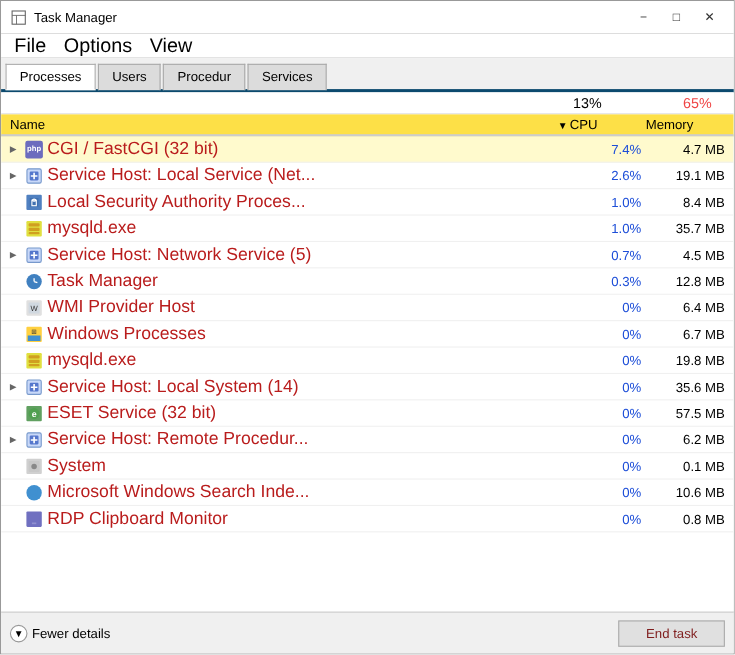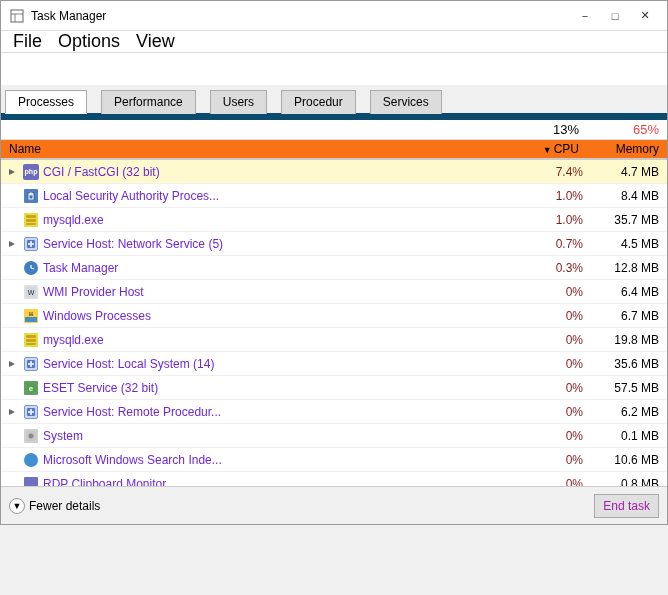--- a/index.html
+++ b/index.html
@@ -8,21 +8,21 @@
       font-size: 12px;
       background: #f0f0f0;
       width: 668px;
       height: 595px;
       overflow: hidden;
     }
 
     
     .window {
       width: 668px;
-      height: 525px;
+      height: 595px;
       background: #fff;
       border: 1px solid #999;
       display: flex;
       flex-direction: column;
     }
 
     .title-bar {
       background: #fff;
       height: 30px;
       display: flex;
@@ -79,24 +79,23 @@
       padding: 2px 8px;
       font-size: 18px;
       cursor: pointer;
       color: #000;
     }
 
     
     .tabs {
       display: flex;
       background: #f0f0f0;
-      border-bottom: 7px solid #0c4a6e;
+      border-bottom: 3px solid #0c4a6e;
       padding: 4px 4px 0;
-      gap: 14px;
-      margin-top: 32px;
+      gap: 2px;
     }
 
     .tab {
       padding: 4px 12px;
       font-size: 12px;
       cursor: pointer;
       background: #dcdcdc;
       border: 1px solid #aaa;
       border-bottom: none;
       color: #000;
@@ -117,56 +116,57 @@
       flex-direction: column;
       overflow: hidden;
       background: #fff;
     }
 
     
     .usage-header {
       display: flex;
       background: #fff;
       border-bottom: 1px solid #ddd;
-      padding: 2px 0;
+      padding: 2px 12px;
+      gap: 20px;
     }
 
     .usage-header .spacer { flex: 1; min-width: 240px; }
 
     .usage-col {
       width: 80px;
       text-align: right;
       padding-right: 8px;
       font-size: 13px;
       font-weight: normal;
     }
 
     .cpu-usage { color: #000; }
     .mem-usage { color: #ef4444; }
 
     
     .col-headers {
       display: flex;
-      background: #f97316;
+      background: #fde047;
       border-bottom: 2px solid #ccc;
       padding: 2px 0;
     }
 
     .col-headers .name-col {
       flex: 1;
       padding-left: 8px;
       font-size: 12px;
       font-weight: normal;
       color: #000;
       cursor: pointer;
     }
 
     .col-headers .cpu-col, .col-headers .mem-col {
       width: 80px;
-      text-align: right;
+      text-align: left;
       padding-right: 8px;
       font-size: 12px;
       color: #000;
       cursor: pointer;
     }
 
     
     .table-body {
       flex: 1;
       overflow-y: scroll;
@@ -219,30 +219,30 @@
       align-items: center;
       justify-content: center;
       font-size: 10px;
     }
 
     .row .proc-name {
       flex: 1;
       overflow: hidden;
       text-overflow: ellipsis;
       white-space: nowrap;
-      font-size: 12px;
-      color: #6d28d9;
+      font-size: 16px;
+      color: #b91c1c;
     }
 
     .row .cpu-val {
       width: 80px;
       text-align: right;
       padding-right: 8px;
       font-size: 12px;
-      color: #7f1d1d;
+      color: #1d4ed8;
     }
 
     .row .mem-val {
       width: 76px;
       text-align: right;
       padding-right: 8px;
       font-size: 12px;
       color: #000;
     }
 
@@ -408,24 +408,24 @@
       display: flex;
       align-items: center;
       justify-content: center;
       font-size: 9px;
       background: #fff;
     }
 
     .end-task-btn {
       background: #e0e0e0;
       border: 1px solid #aaa;
-      padding: 4px 8px;
+      padding: 4px 24px;
       font-size: 12px;
       cursor: pointer;
-      color: #a21caf;
+      color: #7f1d1d;
     }
   </style>
 </head>
 <body>
 
 <div class="window">
 
   <div class="title-bar">
     <div class="title-bar-icon">
       <svg width="14" height="14" viewBox="0 0 14 14">
@@ -443,21 +443,20 @@
   </div>
 
   <div class="menu-bar">
     <div class="menu-item">File</div>
     <div class="menu-item">Options</div>
     <div class="menu-item">View</div>
   </div>
 
   <div class="tabs">
     <div class="tab active">Processes</div>
-    <div class="tab">Performance</div>
     <div class="tab">Users</div>
     <div class="tab">Procedur</div>
     <div class="tab">Services</div>
   </div>
 
   <div class="content">
 
     <div class="usage-header">
       <div class="spacer"></div>
       <div class="usage-col cpu-usage">13%</div>
@@ -478,20 +477,39 @@
             <svg width="10" height="10" viewBox="0 0 10 10">
               <polygon points="2,2 8,5 2,8" fill="#666"></polygon>
             </svg>
           </div>
           <div class="proc-icon">
             <div class="icon-php">php</div>
           </div>
           <div class="proc-name">CGI / FastCGI (32 bit)</div>
           <div class="cpu-val">7.4%</div>
           <div class="mem-val">4.7 MB</div>
+        </div>
+        <div class="row">
+          <div class="expand-btn">
+            <svg width="10" height="10" viewBox="0 0 10 10">
+              <polygon points="2,2 8,5 2,8" fill="#666"></polygon>
+            </svg>
+          </div>
+          <div class="proc-icon">
+            <div class="icon-svc" style="background:#c8d8f8;border:1px solid #7799cc;">
+              <svg width="10" height="10" viewBox="0 0 10 10">
+                <rect x="1" y="1" width="8" height="8" fill="#5577cc" rx="1"></rect>
+                <line x1="2" y1="5" x2="8" y2="5" stroke="#fff" stroke-width="1.5"></line>
+                <line x1="5" y1="2" x2="5" y2="8" stroke="#fff" stroke-width="1.5"></line>
+              </svg>
+            </div>
+          </div>
+          <div class="proc-name">Service Host: Local Service (Net...</div>
+          <div class="cpu-val">2.6%</div>
+          <div class="mem-val">19.1 MB</div>
         </div>
         <div class="row">
           <div class="expand-btn"></div>
           <div class="proc-icon">
             <div class="icon-sec">
               <svg width="10" height="10" viewBox="0 0 10 10">
                 <rect x="1" y="1" width="8" height="8" fill="#4070b0"></rect>
                 <rect x="3" y="3" width="4" height="5" fill="none" stroke="#fff" stroke-width="1"></rect>
                 <rect x="3.5" y="2" width="3" height="2" fill="none" stroke="#fff" stroke-width="1" rx="1.5"></rect>
               </svg>

